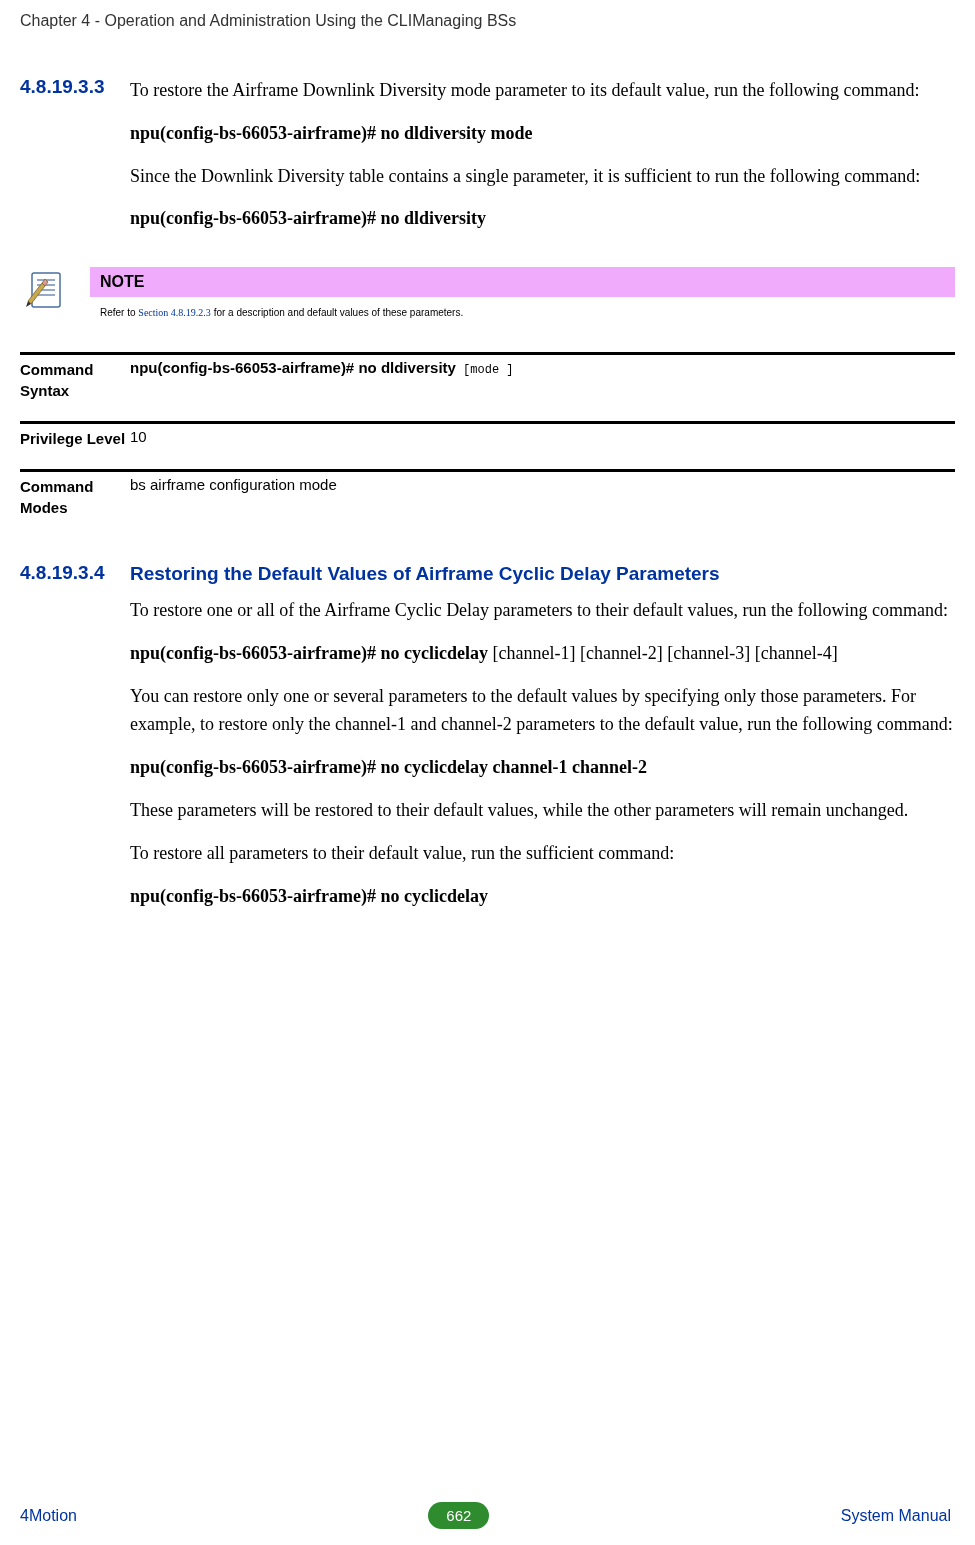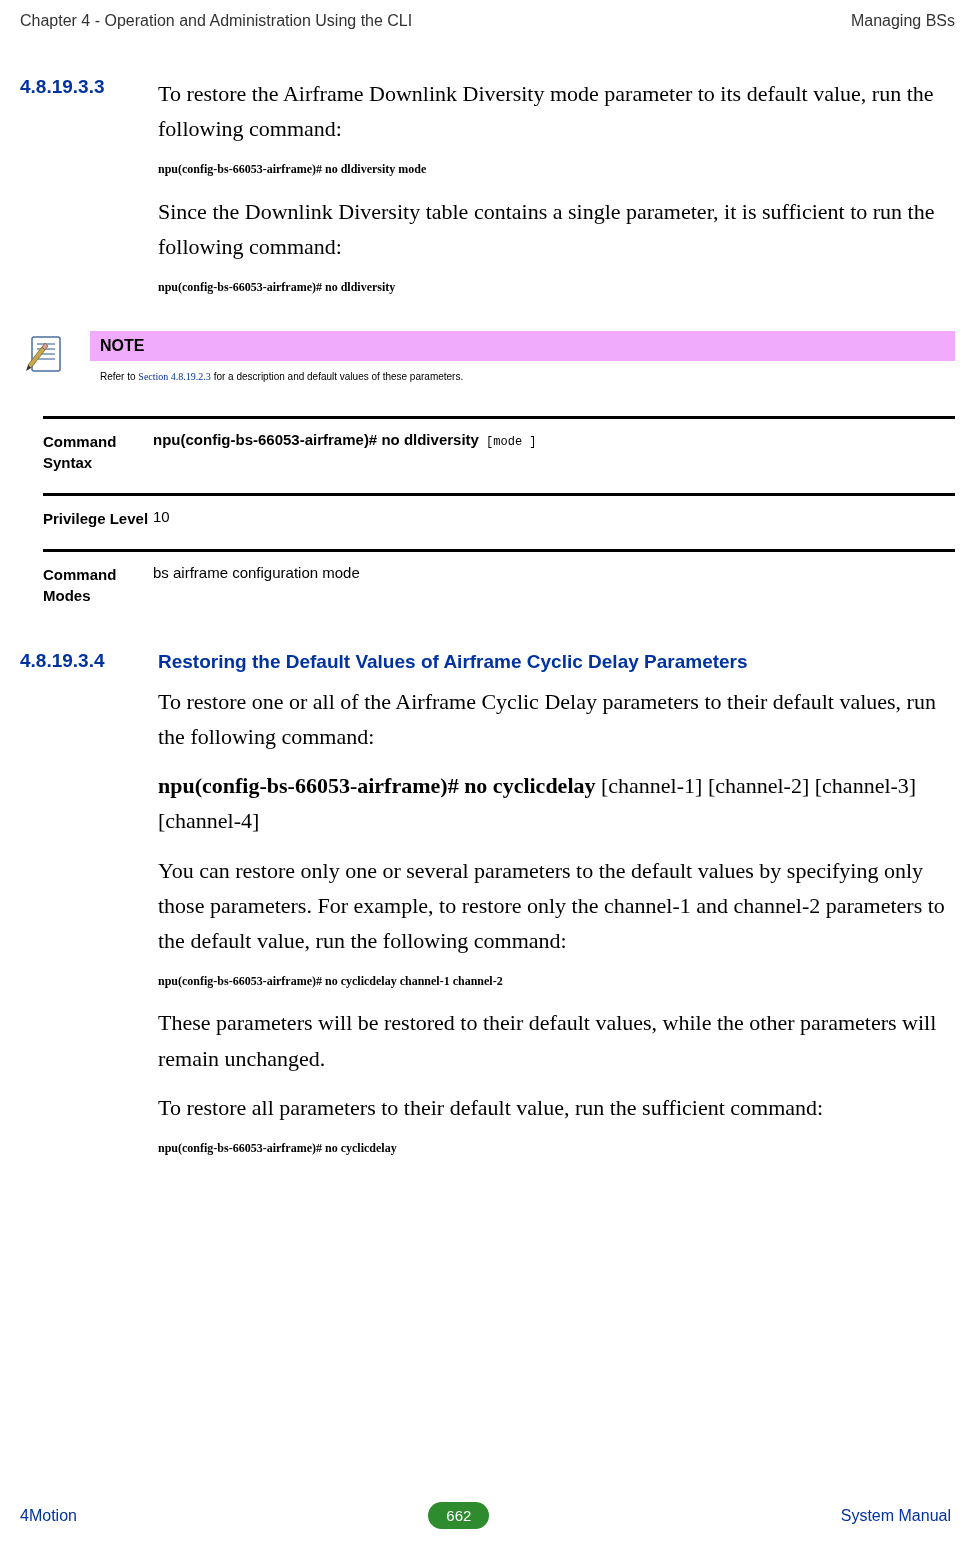--- a/index.html
+++ b/index.html
@@ -11,33 +11,32 @@
       font-family: Georgia, 'Times New Roman', serif;
       width: 975px;
       height: 1545px;
       background: #fff;
       color: #000;
       position: relative;
       padding: 0;
     }
     .page-header {
       display: flex;
-      justify-content: space-between;
+      justify-content: flex-start;
       padding: 12px 20px 6px 20px;
       font-family: Arial, Helvetica, sans-serif;
       font-size: 16px;
       color: #333;
     }
     .content {
       padding: 40px 20px 0 20px;
     }
     .section {
       display: flex;
       margin-bottom: 8px;
-      gap: 28px;
     }
     .section-num-col {
       width: 110px;
       flex-shrink: 0;
     }
     .section-num {
       font-family: Arial, Helvetica, sans-serif;
       font-weight: bold;
       font-size: 19px;
       color: #0033a0;
@@ -47,29 +46,29 @@
     }
     .section-title {
       font-family: Arial, Helvetica, sans-serif;
       font-weight: bold;
       font-size: 19px;
       color: #0033a0;
       margin-bottom: 10px;
       line-height: 1.25;
     }
     .para {
-      font-size: 22px;
+      font-size: 18px;
       line-height: 1.6;
       margin-bottom: 14px;
       color: #000;
     }
     .cmd-bold {
       font-family: Georgia, 'Times New Roman', serif;
       font-weight: bold;
-      font-size: 12px;
+      font-size: 18px;
       margin-bottom: 14px;
       line-height: 1.6;
     }
     .note-block {
       display: flex;
       margin: 20px 0 28px 0;
     }
     .note-icon-cell {
       width: 70px;
       flex-shrink: 0;
@@ -100,23 +99,22 @@
     .note-link {
       color: #0033a0;
       font-family: Georgia, serif;
     }
     .def-table {
       margin-bottom: 24px;
     }
     .def-row {
       display: flex;
       border-top: 3px solid #000;
-      padding-top: 12px;
+      padding-top: 4px;
       padding-bottom: 20px;
-      margin-left: 23px;
     }
     .def-label {
       width: 110px;
       flex-shrink: 0;
       font-family: Arial, Helvetica, sans-serif;
       font-weight: bold;
       font-size: 15px;
       line-height: 1.4;
       color: #000;
     }

